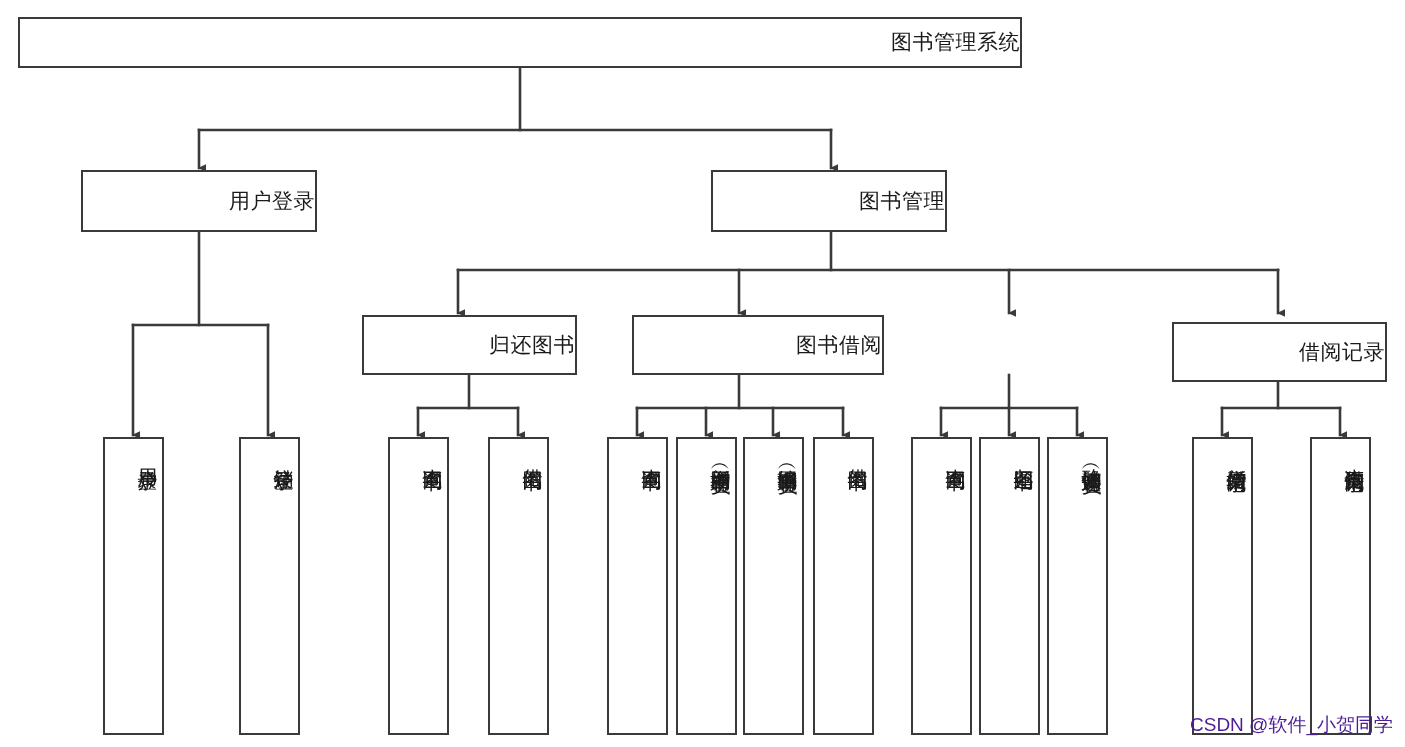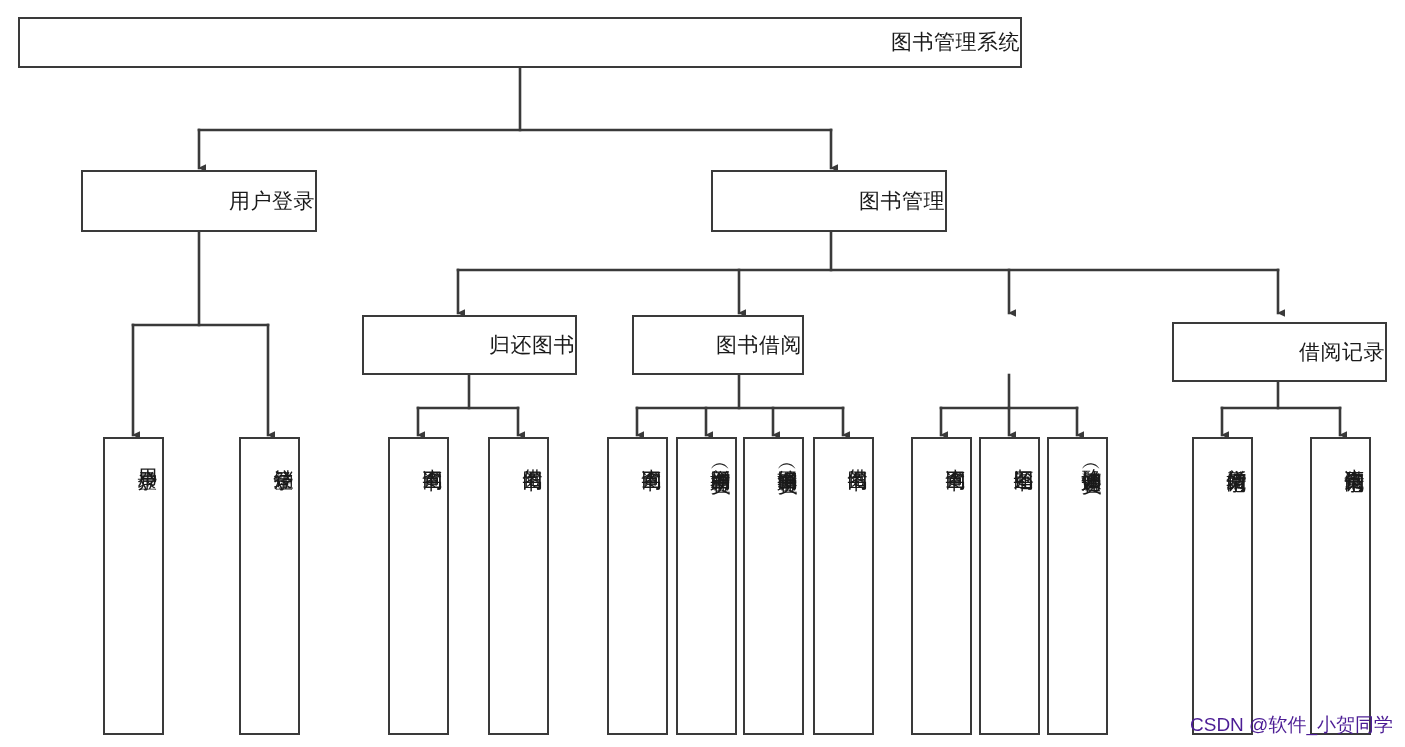--- a/index.html
+++ b/index.html
@@ -135,21 +135,21 @@
   </div>
 
   <div class="node horizontal" style="left:711px; top:170px; width:236px; height:62px;">
     <span class="node-label">图书管理</span>
   </div>
 
   <div class="node horizontal" style="left:362px; top:315px; width:215px; height:60px;">
     <span class="node-label">归还图书</span>
   </div>
 
-  <div class="node horizontal" style="left:632px; top:315px; width:172px; height:60px;padding-left:48px;">
+  <div class="node horizontal" style="left:632px; top:315px; width:252px; height:60px;padding-left:48px;">
     <span class="node-label">图书借阅</span>
   </div>
 
 
   <div class="node horizontal" style="left:1172px; top:322px; width:215px; height:60px;">
     <span class="node-label">借阅记录</span>
   </div>
 
   <div class="node vertical" style="left:103px; top:437px; width:61px; height:298px;">
     <span class="node-label">用户登录</span>

